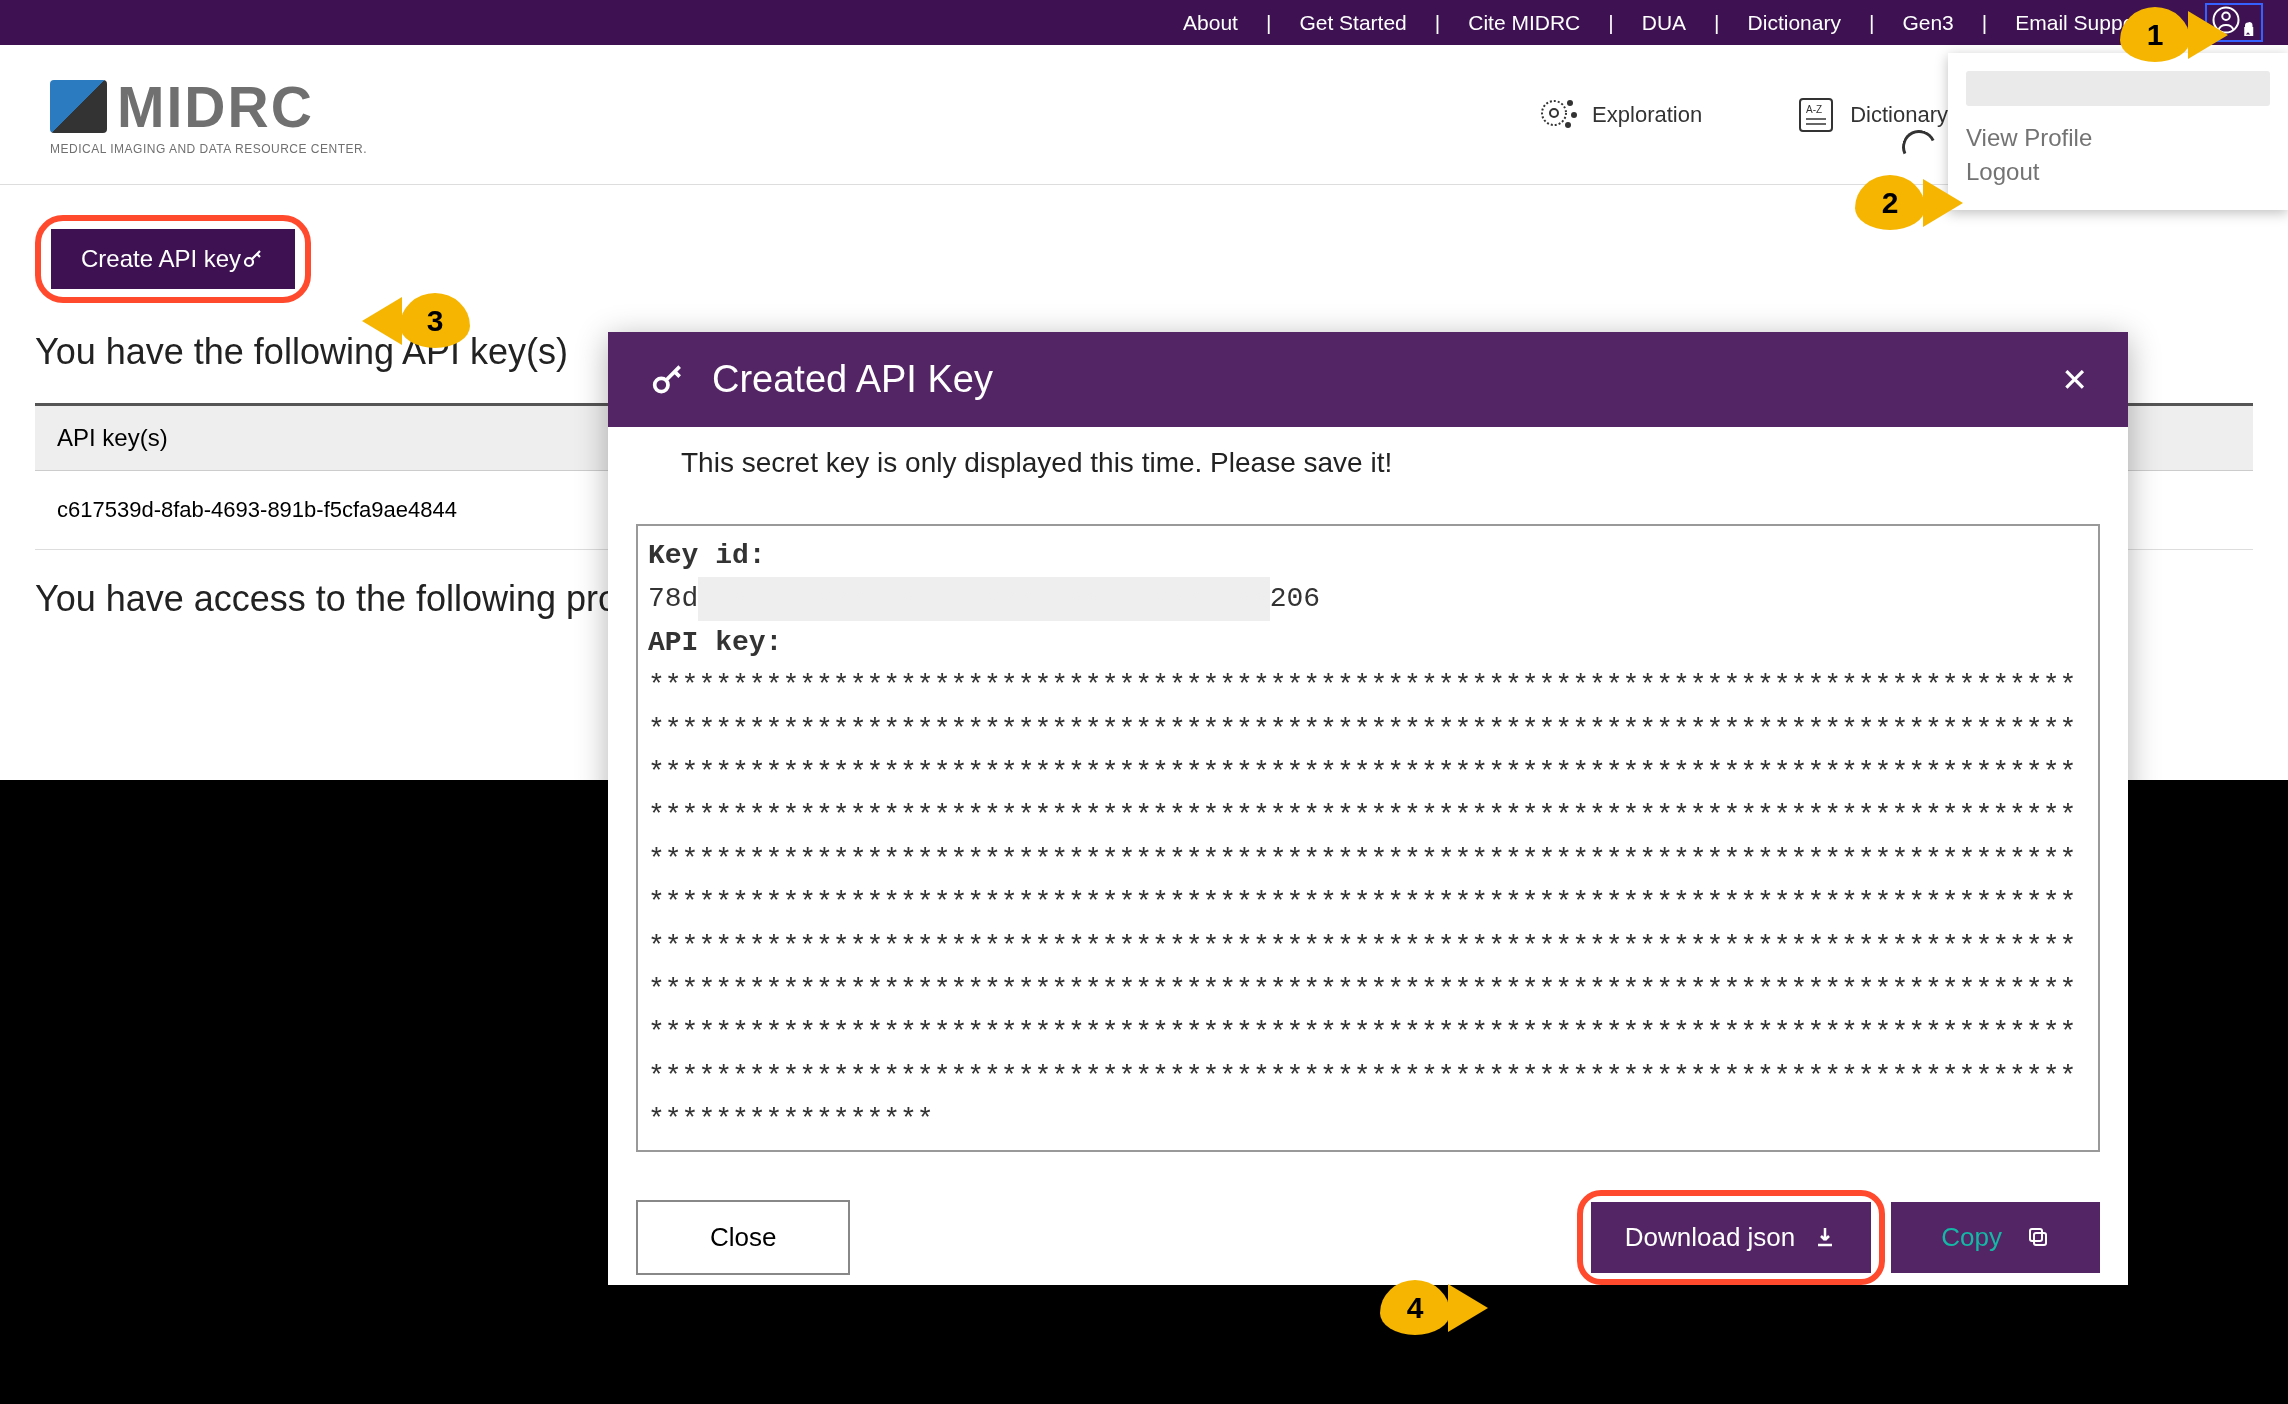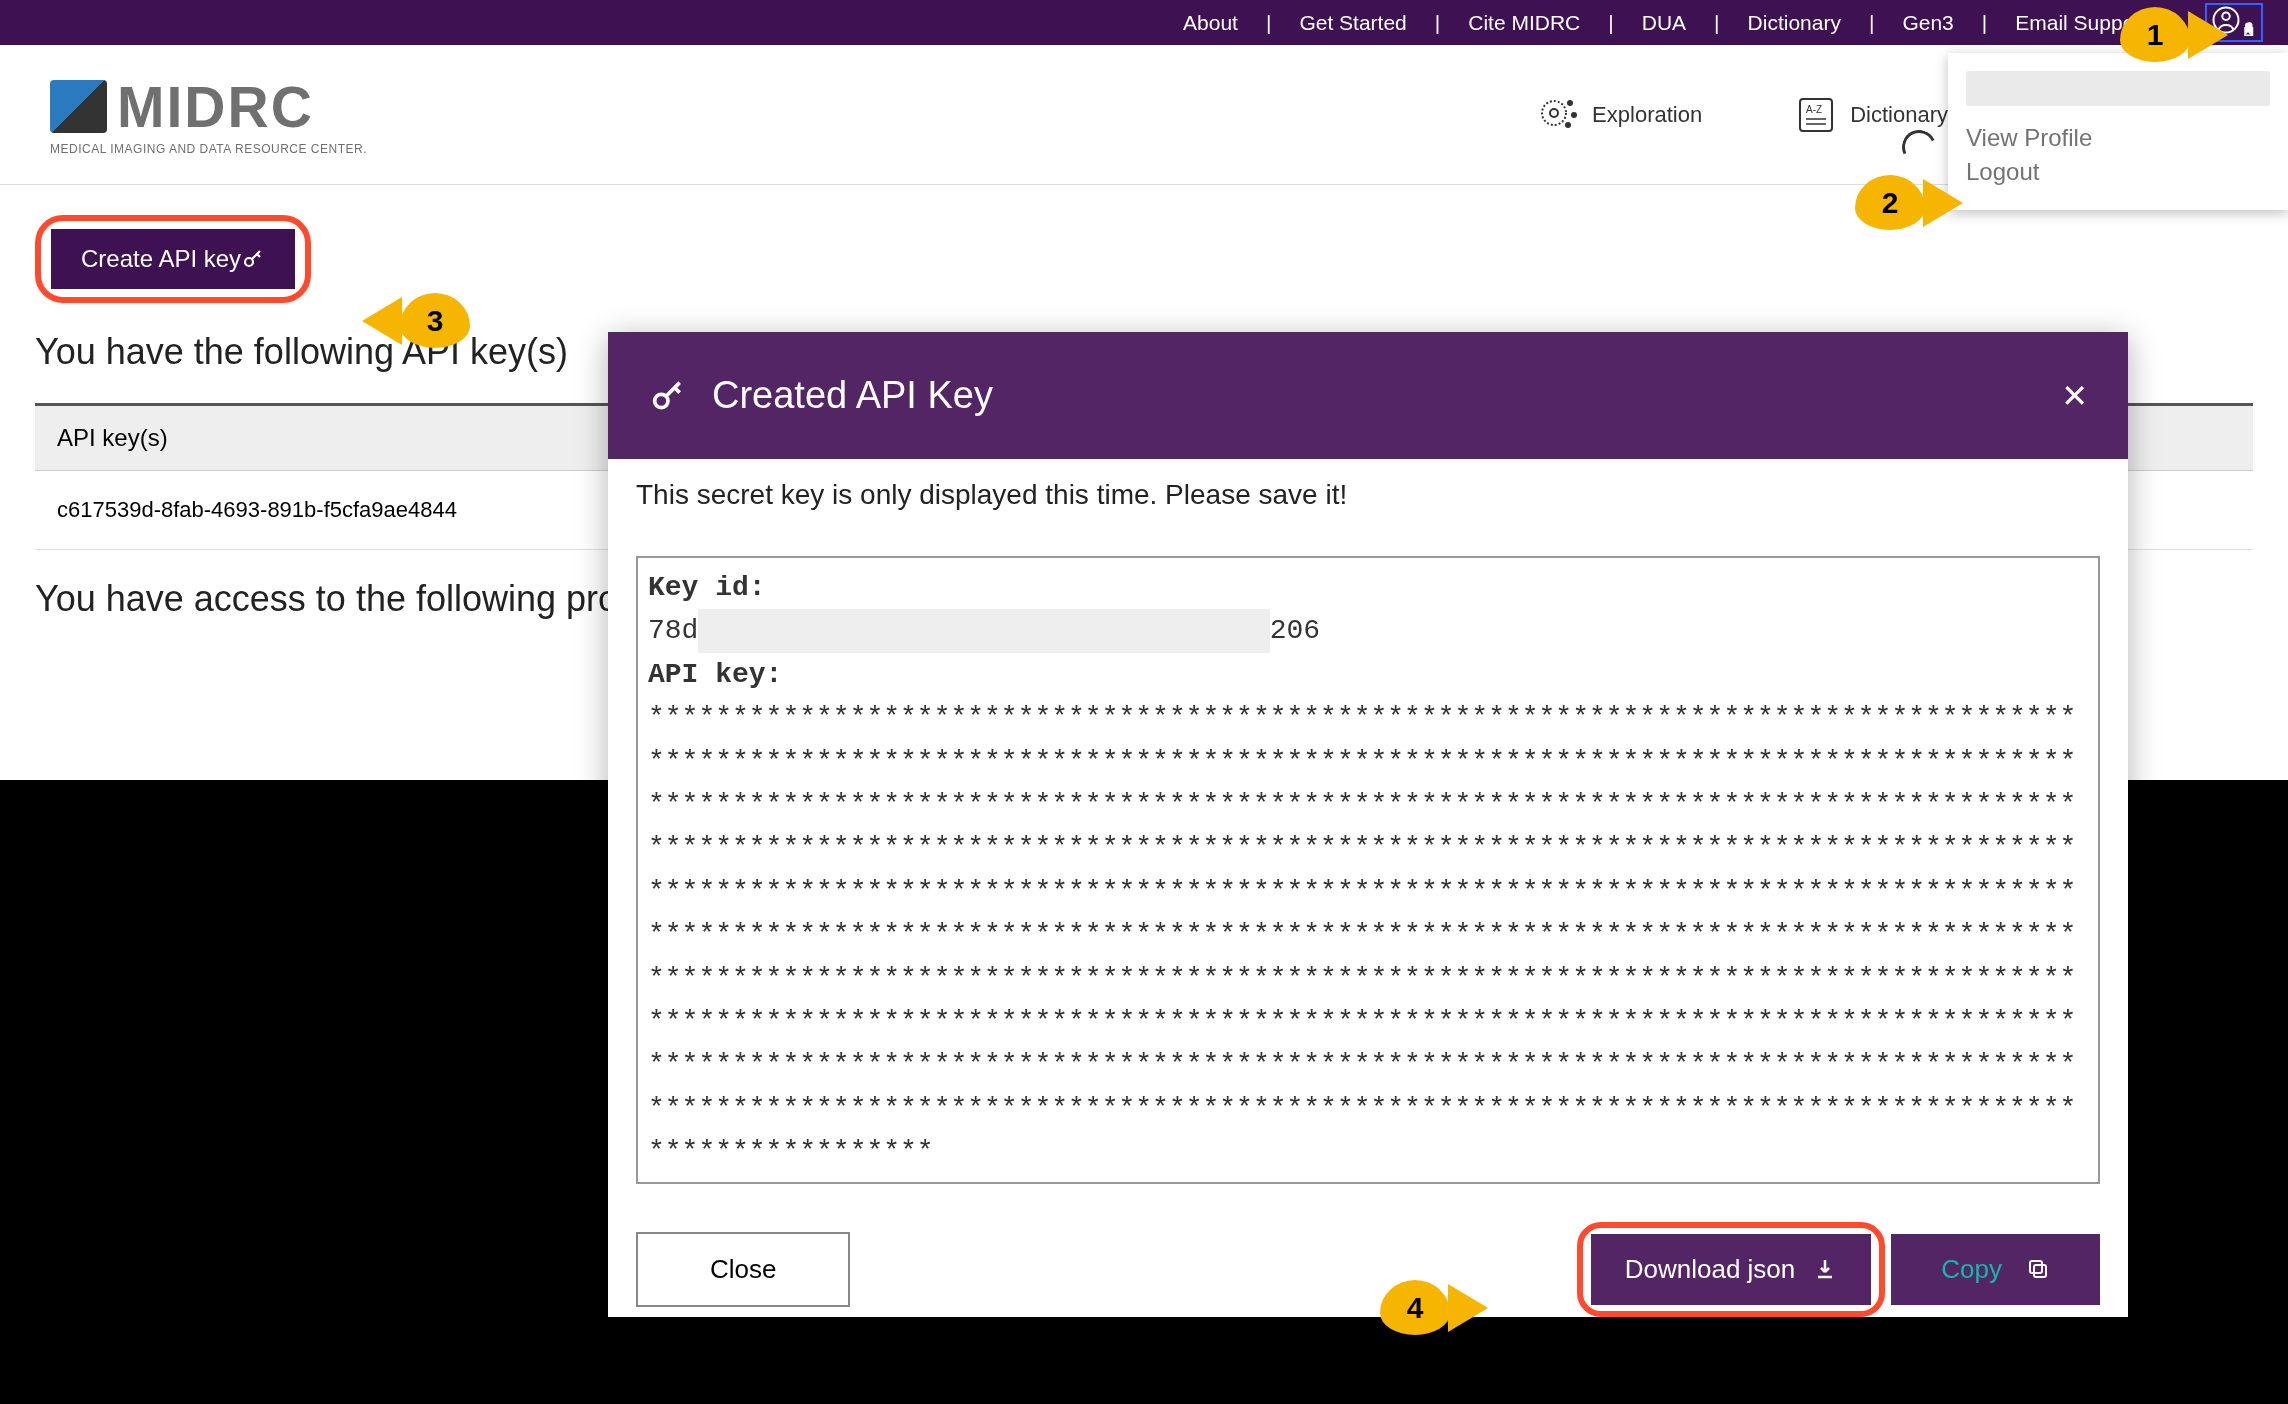--- a/index.html
+++ b/index.html
@@ -33,25 +33,25 @@
   .create-btn { background: #3d1152; color: #fff; border: none; padding: 16px 30px; font-size: 24px; display: inline-flex; align-items: center; cursor: pointer; }
   .heading { font-size: 36px; color: #222; margin-top: 28px; font-weight: 500; }
   .table-header { background: #eee; border-top: 3px solid #555; border-bottom: 1px solid #ccc; padding: 18px 22px; font-size: 24px; margin-top: 30px; }
   .table-row { padding: 26px 22px; font-size: 22px; border-bottom: 1px solid #ddd; }
   
   
   .black-strip { position: absolute; left: 0; right: 0; top: 780px; bottom: 0; background: #000; z-index: 1; }
   
   
   .modal { position: absolute; left: 608px; top: 332px; right: 160px; background: #fff; box-shadow: 0 6px 30px rgba(0,0,0,0.3); z-index: 20; }
-  .modal-header { background: #532565; color: #fff; display: flex; align-items: center; padding: 42px 40px; gap: 24px; }
+  .modal-header { background: #532565; color: #fff; display: flex; align-items: center; padding: 26px 40px; gap: 24px; }
   .modal-header .title { font-size: 38px; font-weight: 500; }
   .modal-header .close-x { margin-left: auto; font-size: 32px; cursor: pointer; }
   .modal-body { padding: 20px 28px 0 28px; }
-  .modal-msg { font-size: 28px; color: #222; margin-bottom: 20px; }
+  .modal-msg { font-size: 28px; color: #222; margin-bottom: 20px; margin-left: 45px; }
   .key-box { border: 2px solid #999; padding: 8px 10px; font-family: "Courier New", monospace; font-size: 28px; color: #333; line-height: 1.55; word-break: break-all; background: #fff; margin-top: 45px; }
   .key-box .lbl { font-weight: 700; }
   .key-box .redact { display:inline-block; background:#eee; color:#eee; vertical-align:middle; }
   .modal-actions { display: flex; gap: 0; padding: 38px 28px 0 28px; align-items: center; }
   .btn-close { border: 2px solid #888; background: #fff; padding: 20px 72px; font-size: 26px; cursor: pointer; }
   .spacer { flex: 1; }
   .btn-dl-wrap { border: 6px solid #ff4a2e; border-radius: 24px; padding: 6px 8px; position: relative; }
   .btn-primary { background: #532565; color: #fff; border: none; padding: 20px 34px; font-size: 26px; cursor: pointer; display: inline-flex; align-items: center; gap: 18px; }
   .btn-copy { background: #532565; color: #14b8a6; border: none; padding: 20px 50px; font-size: 26px; cursor: pointer; display: inline-flex; align-items: center; gap: 24px; }
   

